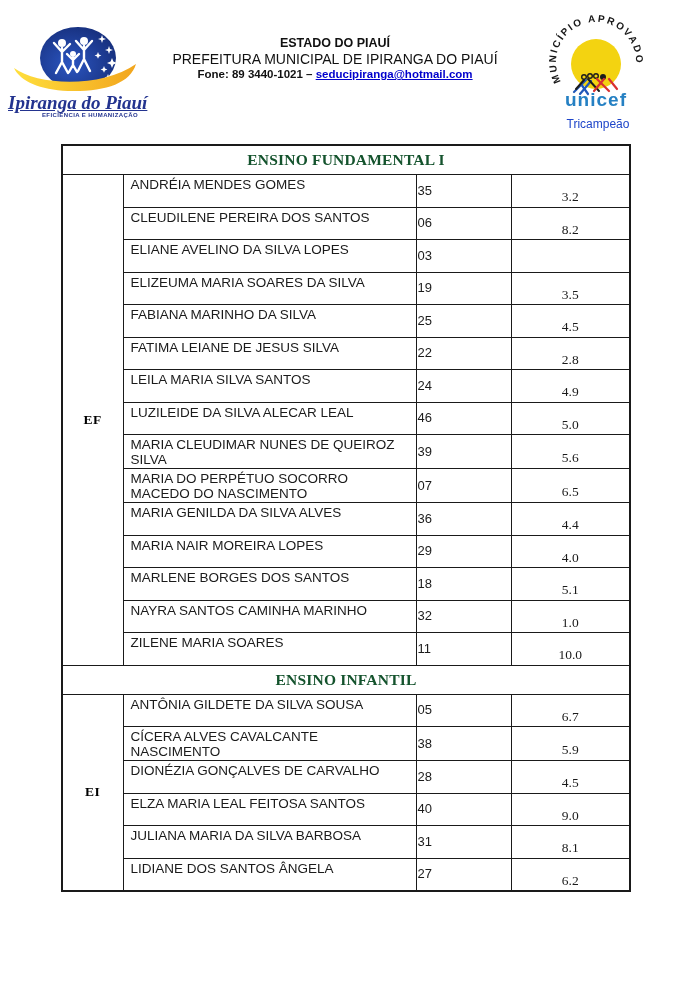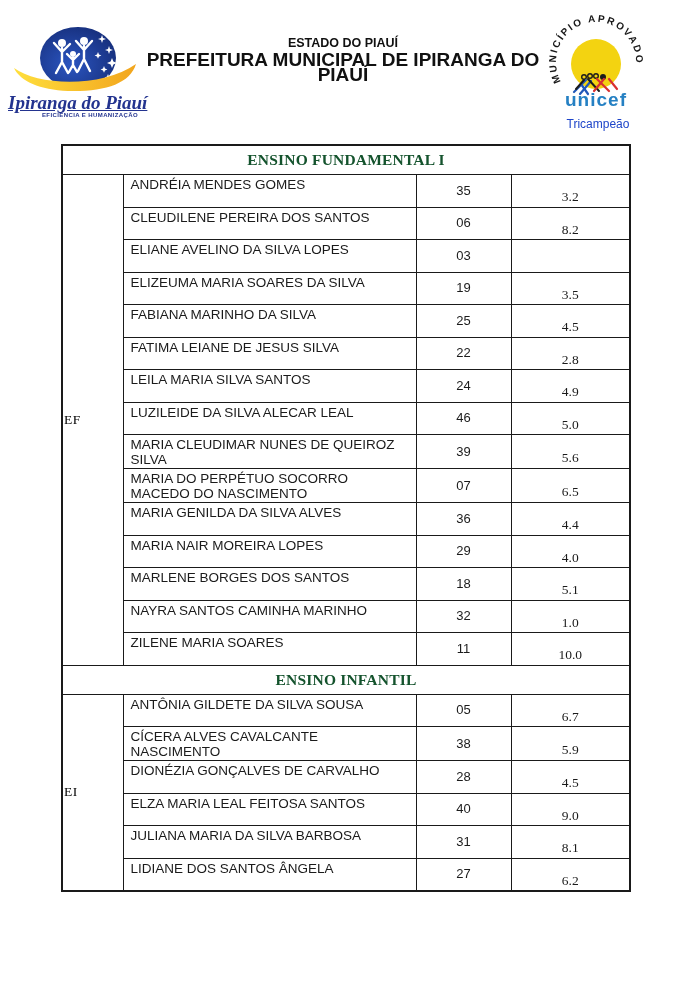--- a/index.html
+++ b/index.html
@@ -14,24 +14,24 @@
   .logo-left svg { display:block; margin:0 auto; }
   .logo-name {
     font-family:"Liberation Serif", serif; font-style:italic; font-weight:bold;
     font-size:19px; color:#23338f; line-height:18px; white-space:nowrap;text-decoration:underline;
   }
   .logo-tagline {
     font-size:6px; font-weight:bold; color:#23338f; letter-spacing:.4px;
     text-align:right; padding-right:4px; margin-top:0;
   }
 
-  .header-center { position:absolute; left:138px; top:36px; width:410px; text-align:center; color:#111; }
+  .header-center { position:absolute; left:130px; top:36px; width:410px; text-align:center; color:#111; }
   .hc-line { line-height:15.5px; }
   .hc-l1 { font-size:12.5px; font-weight:bold; }
-  .hc-l2 { font-size:19px;   font-weight:bold; }
+  .hc-l2 { font-size:14px;   font-weight:normal; }
   .hc-l3 { font-size:13px; }
   .hc-l4 { font-size:12.5px; }
   .hc-l5 { font-size:11.5px; font-weight:bold; }
   .hc-l6 { font-size:11.5px; font-weight:bold; }
   .email-link { color:#0000cc; text-decoration:underline; cursor:pointer; }
 
   .seal { position:absolute; left:528px; top:10px; width:140px; text-align:center; }
   .seal svg { display:block; margin:0 auto; }
   .seal-caption { font-size:12px; font-weight:normal; color:#1d44c9; margin-top:7px; }
 
@@ -42,30 +42,30 @@
     border:2px solid #1a1a1a;
   }
   table.report td { border:1px solid #1a1a1a; overflow:hidden; }
   td.section-title {
     height:26px; text-align:center; vertical-align:middle;
     font-family:"Liberation Serif", serif; font-weight:bold; font-size:15.5px;
     border-bottom:2px solid #1a1a1a; letter-spacing:.2px; color:#14532d;
   }
   tr.data-row { height:32.5px; }
   td.label-cell {
-    text-align:left; vertical-align:middle;
-    font-family:"Liberation Serif", serif; font-weight:normal; font-size:13.5px;
+    text-align:center; vertical-align:middle;
+    font-family:"Liberation Serif", serif; font-weight:bold; font-size:13.5px;
     letter-spacing:.5px; color:#000; border-top:2px solid #1a1a1a;
   }
   td.name-cell {
     font-size:13.5px; line-height:15px; color:#1b1b1b;
     vertical-align:top; padding:2px 4px 1px 7px; white-space:pre-line;
   }
   td.num-cell {
-    font-size:13px; color:#1b1b1b; text-align:center;
+    font-size:13px; color:#1b1b1b; text-align:left;
     vertical-align:middle; padding-top:0;
   }
   td.score-cell {
     font-family:"Liberation Serif", serif; font-size:13.5px; color:#1b1b1b;
     text-align:center; vertical-align:middle; padding-top:14px;
   }
 </style>
 </head>
 <body>
 
@@ -107,20 +107,21 @@
 
       <path d="M4 44 C28 62 92 64 126 40 C120 60 94 68 58 67 C30 66 10 57 4 44 Z" fill="url(#yelG)"></path>
     </svg>
     <div class="logo-name">Ipiranga do Piauí</div>
     <div class="logo-tagline">EFICIÊNCIA E HUMANIZAÇÃO</div>
   </div>
 
   <div class="header-center">
     <div class="hc-line hc-l1">ESTADO DO PIAUÍ</div>
     <div class="hc-line hc-l2">PREFEITURA MUNICIPAL DE IPIRANGA DO PIAUÍ</div>
+    <div class="hc-line hc-l6"><span>Fone: 89 3440-1021 – </span><span class="email-link">seducipiranga@hotmail.com</span></div>
   </div>
 
   <div class="seal">
     <svg width="140" height="100" viewBox="0 0 140 100">
       <defs>
         <path id="arcPath" d="M 35.2 74.9 A 40 40 0 1 1 100.8 74.9" fill="none"></path>
       </defs>
       <circle cx="68" cy="54" r="25" fill="#f3d311"></circle>
       <text font-family="Liberation Sans, sans-serif" font-size="10" font-weight="bold" fill="#181818" letter-spacing="2">
         <textPath href="#arcPath" startOffset="4">MUNICÍPIO APROVADO</textPath>

